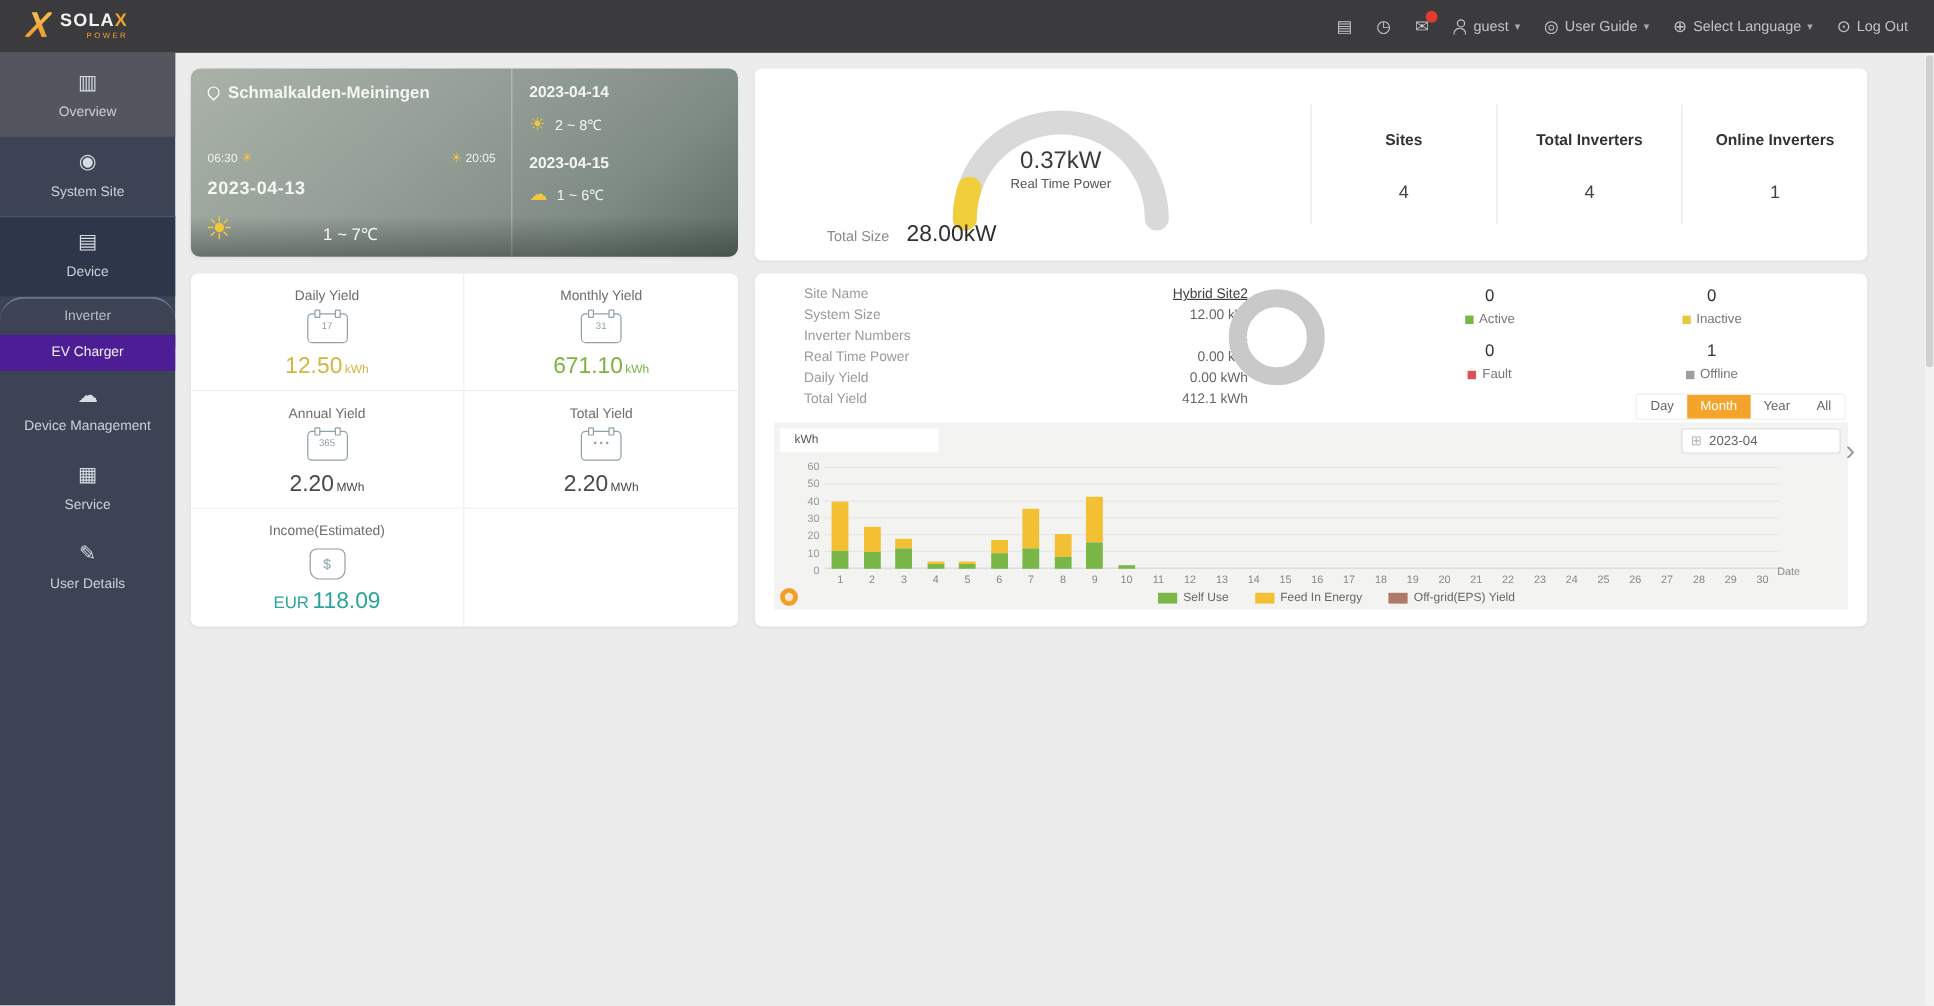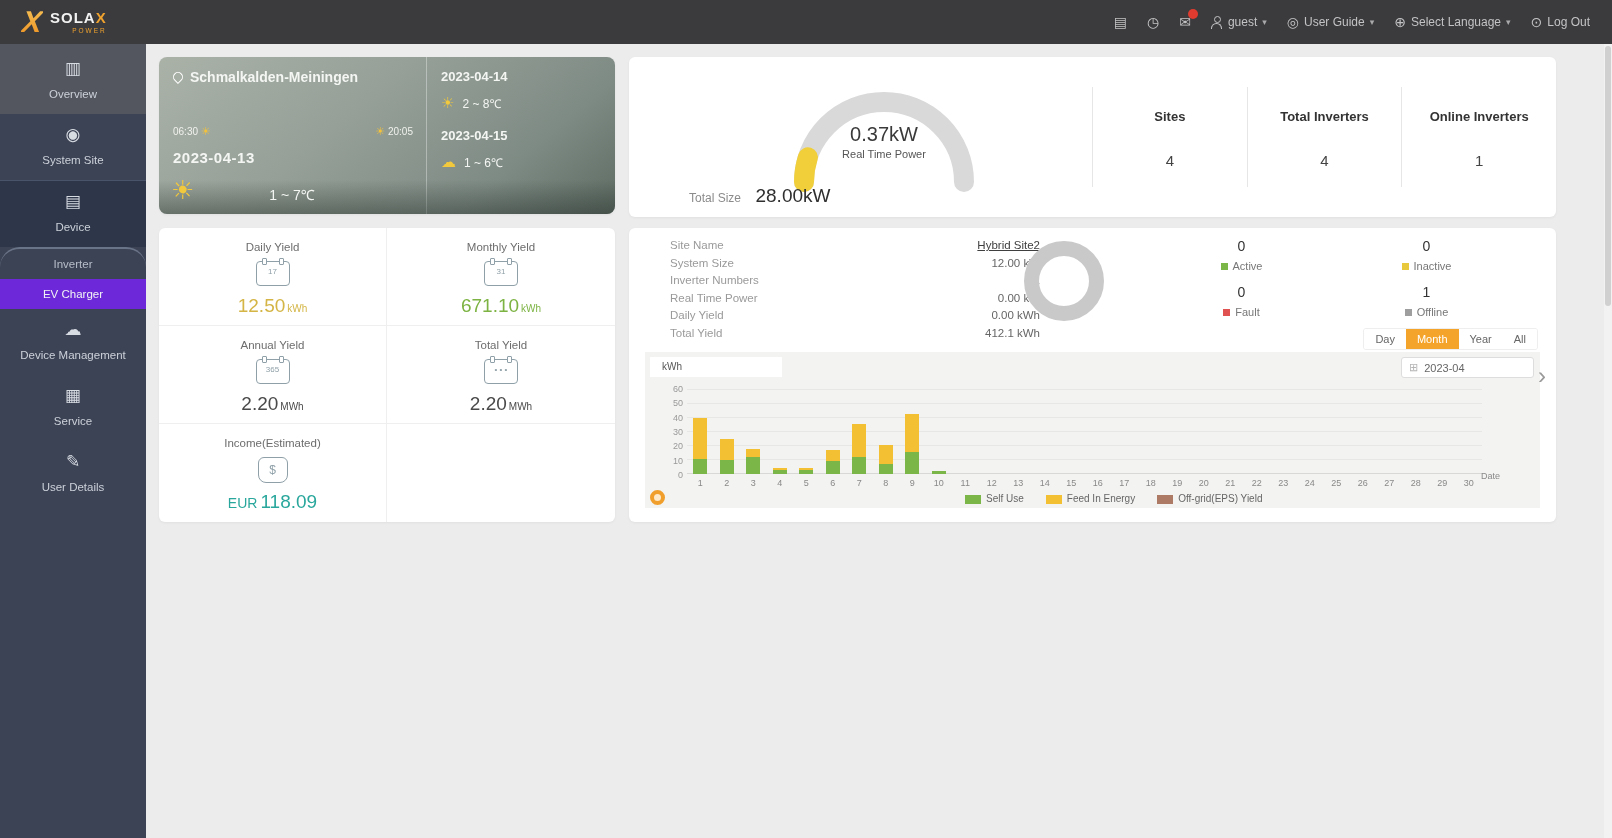--- a/index.html
+++ b/index.html
@@ -55,21 +55,21 @@
   }
   .sb-item { text-align:center; padding:10px 4px 12px; cursor:pointer; }
   .sb-item .sb-icon { font-size:17px; display:block; color:#d7dbe2; margin-bottom:5px; }
   .sb-item .sb-label { font-size:11.5px; color:#ccd1d9; }
   .sb-overview { background:#53565e; padding-top:14px; }
   .sb-device { background:#2e3749; border-top:1px solid #49536a; }
   .sb-submenu { border-top:2px solid #6a7488; background:#3c4355;border-radius:20px; }
   .sb-sub {
     text-align:center; font-size:11.5px; padding:9px 0; color:#b8bec9; cursor:pointer;
   }
-  .sb-sub.active { background:#6d28d9; color:#f2f3f5; }
+  .sb-sub.active { background:#4c1d95; color:#f2f3f5; }
   
   .card { position:absolute; background:#fff; border-radius:6px; box-shadow:0 1px 3px rgba(0,0,0,0.05); }
   
   .weather {
     left:159px; top:57px; width:456px; height:157px; border-radius:8px; overflow:hidden;
     color:#f4f6f3;
     background:linear-gradient(140deg,#aab2a8 0%,#96a098 40%,#7e8b84 75%,#5d6b63 100%);
   }
   .weather::after {
     content:""; position:absolute; left:0; bottom:0; width:100%; height:34px;

